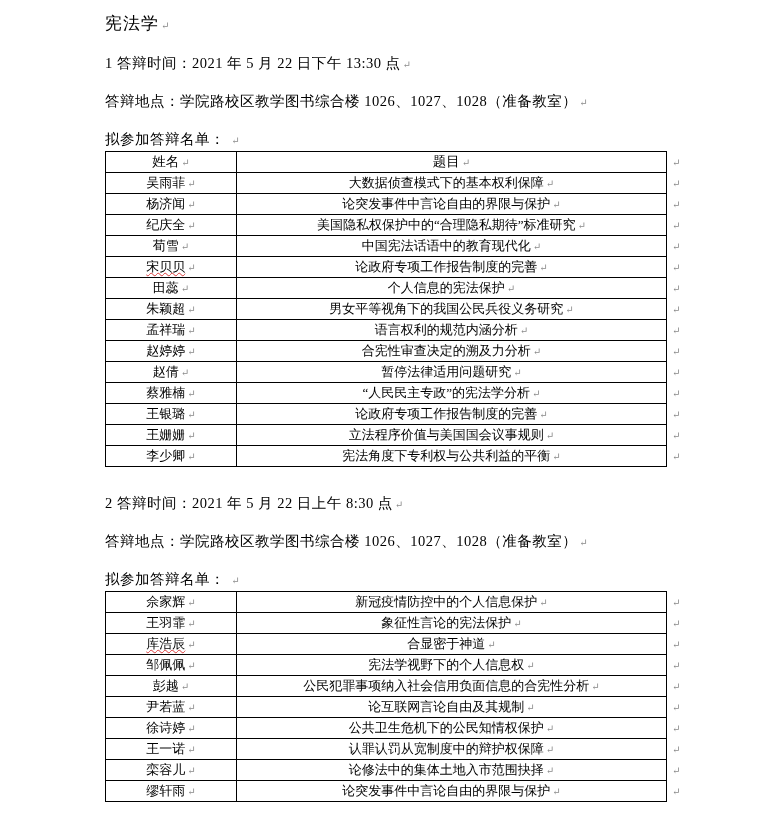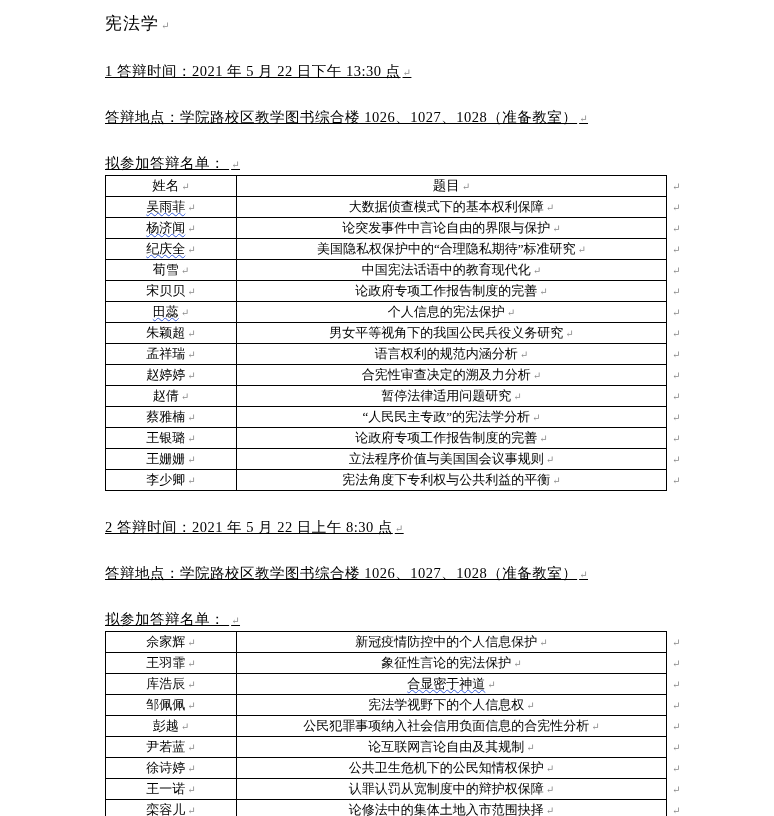--- a/index.html
+++ b/index.html
@@ -3,36 +3,36 @@
 <meta charset="utf-8">
 <style>
   html,body{margin:0;padding:0;background:#ffffff;}
   body{
     width:774px;height:816px;overflow:hidden;
     font-family:"Liberation Serif","DejaVu Serif",serif;
     color:#000;
   }
   .page{position:relative;padding:12px 0 0 105px;width:669px;}
   .doc-title{font-size:17px;font-weight:normal;letter-spacing:1px;}
-  .doc-line{font-size:14.5px;margin-top:27px;letter-spacing:0.5px;white-space:nowrap;text-decoration:underline;}
+  .doc-line{font-size:14.5px;margin-top:19px;letter-spacing:0.5px;white-space:nowrap;}
   .pmark{color:#8a8a8a;font-size:10px;margin-left:2px;vertical-align:baseline;}
   table{border-collapse:collapse;margin-top:2px;table-layout:fixed;}
   col.c-name{width:131px;}
   col.c-title{width:430px;}
   col.c-mark{width:16px;}
   th,td{
     border:1px solid #000;
     font-size:13px;font-weight:normal;
     text-align:center;vertical-align:middle;
     height:20px;padding:0 2px;overflow:hidden;white-space:nowrap;
   }
   th{font-size:13.5px;}
   td.mark-cell,th.mark-cell{border:none;text-align:left;padding:0 0 0 3px;}
-  .wavy-blue{text-decoration:underline;text-decoration-style:wavy;text-decoration-color:#3a5fd9;text-decoration-thickness:1px;}
-  .wavy-red{text-decoration-style:wavy;text-decoration-color:#d93a3a;text-decoration-thickness:1px;}
+  .wavy-blue{text-decoration-style:wavy;text-decoration-color:#3a5fd9;text-decoration-thickness:1px;}
+  .wavy-red{text-decoration:underline;text-decoration-style:wavy;text-decoration-color:#d93a3a;text-decoration-thickness:1px;}
   .section{margin-top:0;}
   .section + .section{margin-top:27px;}
 </style>
 </head>
 <body>
 
 <div class="page">
 
   <div class="doc-title"><span>宪法学</span><span class="pmark">↵</span></div>
 

